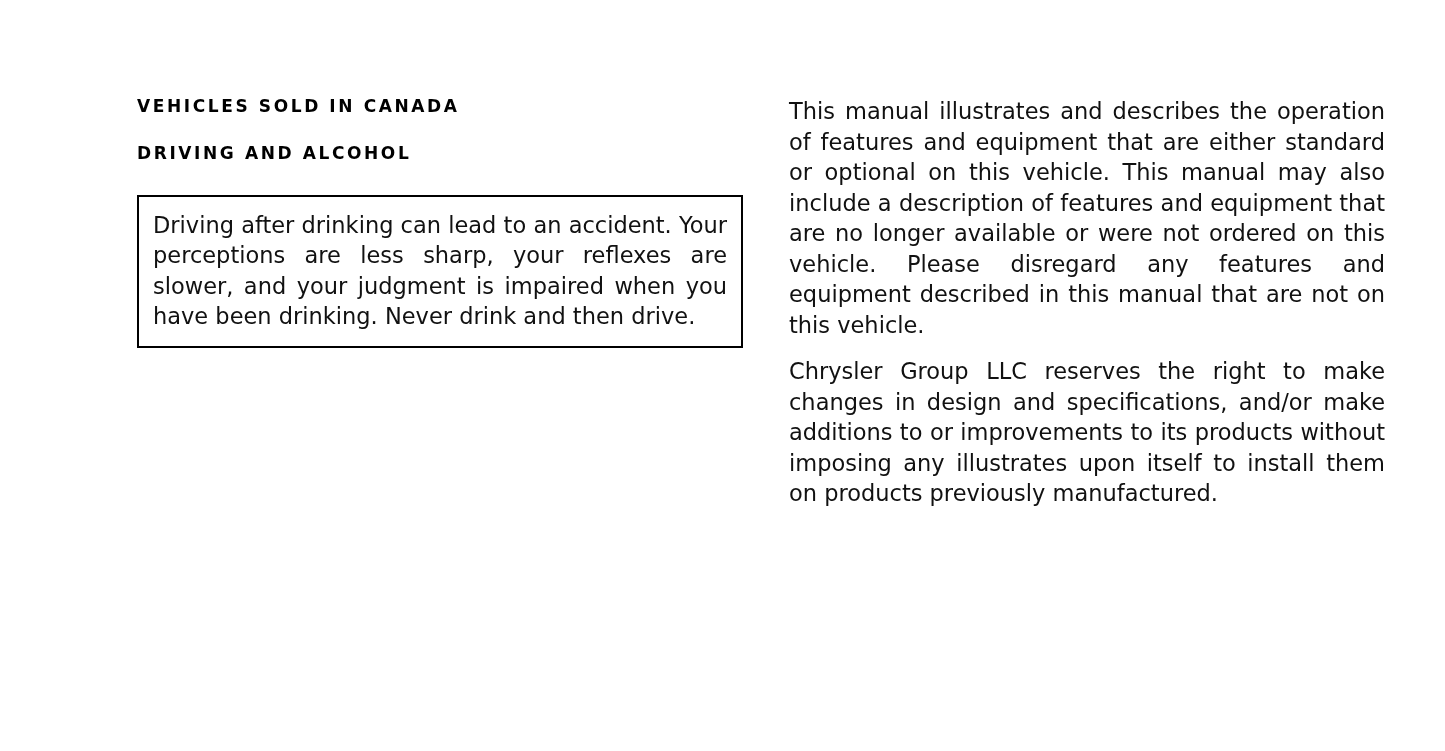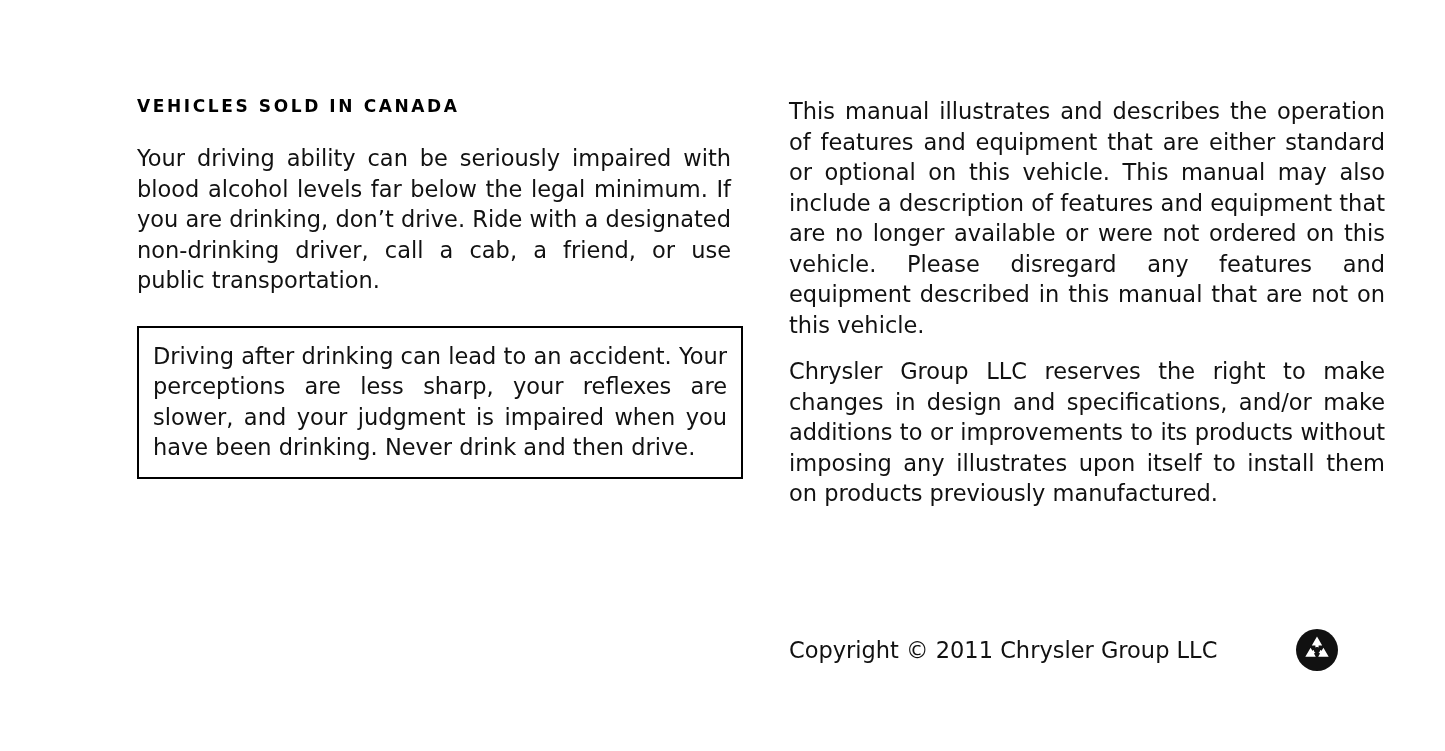--- a/index.html
+++ b/index.html
@@ -109,39 +109,27 @@
 <body>
 
 <div class="page">
 
   <div class="col col-left">
 
     <h2 class="section-heading">VEHICLES SOLD IN CANADA</h2>
 
     <div class="spacer-lg"></div>
 
-    <p class="body-text last">Your driving ability can be seriously impaired with blood alcohol levels far below the legal minimum. If you are drinking, don’t drive. Ride with a designated non-drinking driver, call a cab, a friend, or use public transportation.</p>
+    <h2 class="section-heading">DRIVING AND ALCOHOL</h2>
 
     <div class="warning-box">
       <div class="warning-body">Driving after drinking can lead to an accident. Your perceptions are less sharp, your reflexes are slower, and your judgment is impaired when you have been drinking. Never drink and then drive.</div>
     </div>
 
   </div>
 
   <div class="col col-right">
     <p class="body-text">This manual illustrates and describes the operation of features and equipment that are either standard or optional on this vehicle. This manual may also include a description of features and equipment that are no longer available or were not ordered on this vehicle. Please disregard any features and equipment described in this manual that are not on this vehicle.</p>
     <p class="body-text">Chrysler Group LLC reserves the right to make changes in design and specifications, and/or make additions to or improvements to its products without imposing any illustrates upon itself to install them on products previously manufactured.</p>
   </div>
 
-  <div class="copyright-row">
-    <span class="copyright-text">Copyright © 2011 Chrysler Group LLC</span>
-    <span class="recycle-icon">
-      <svg width="44" height="44" viewBox="0 0 44 44" xmlns="http://www.w3.org/2000/svg">
-        <circle cx="22" cy="22" r="21" fill="#111111"></circle>
-        <path d="M22 8.5 L27.2 17.6 L23.6 17.6 L23.6 24.4 L20.4 24.4 L20.4 17.6 L16.8 17.6 Z" fill="#ffffff" transform="rotate(0 22 22)"></path>
-        <path d="M22 8.5 L27.2 17.6 L23.6 17.6 L23.6 24.4 L20.4 24.4 L20.4 17.6 L16.8 17.6 Z" fill="#ffffff" transform="rotate(120 22 22)"></path>
-        <path d="M22 8.5 L27.2 17.6 L23.6 17.6 L23.6 24.4 L20.4 24.4 L20.4 17.6 L16.8 17.6 Z" fill="#ffffff" transform="rotate(240 22 22)"></path>
-        <circle cx="22" cy="22" r="3.1" fill="#111111"></circle>
-      </svg>
-    </span>
-  </div>
 
 </div>
 
 </body></html>

